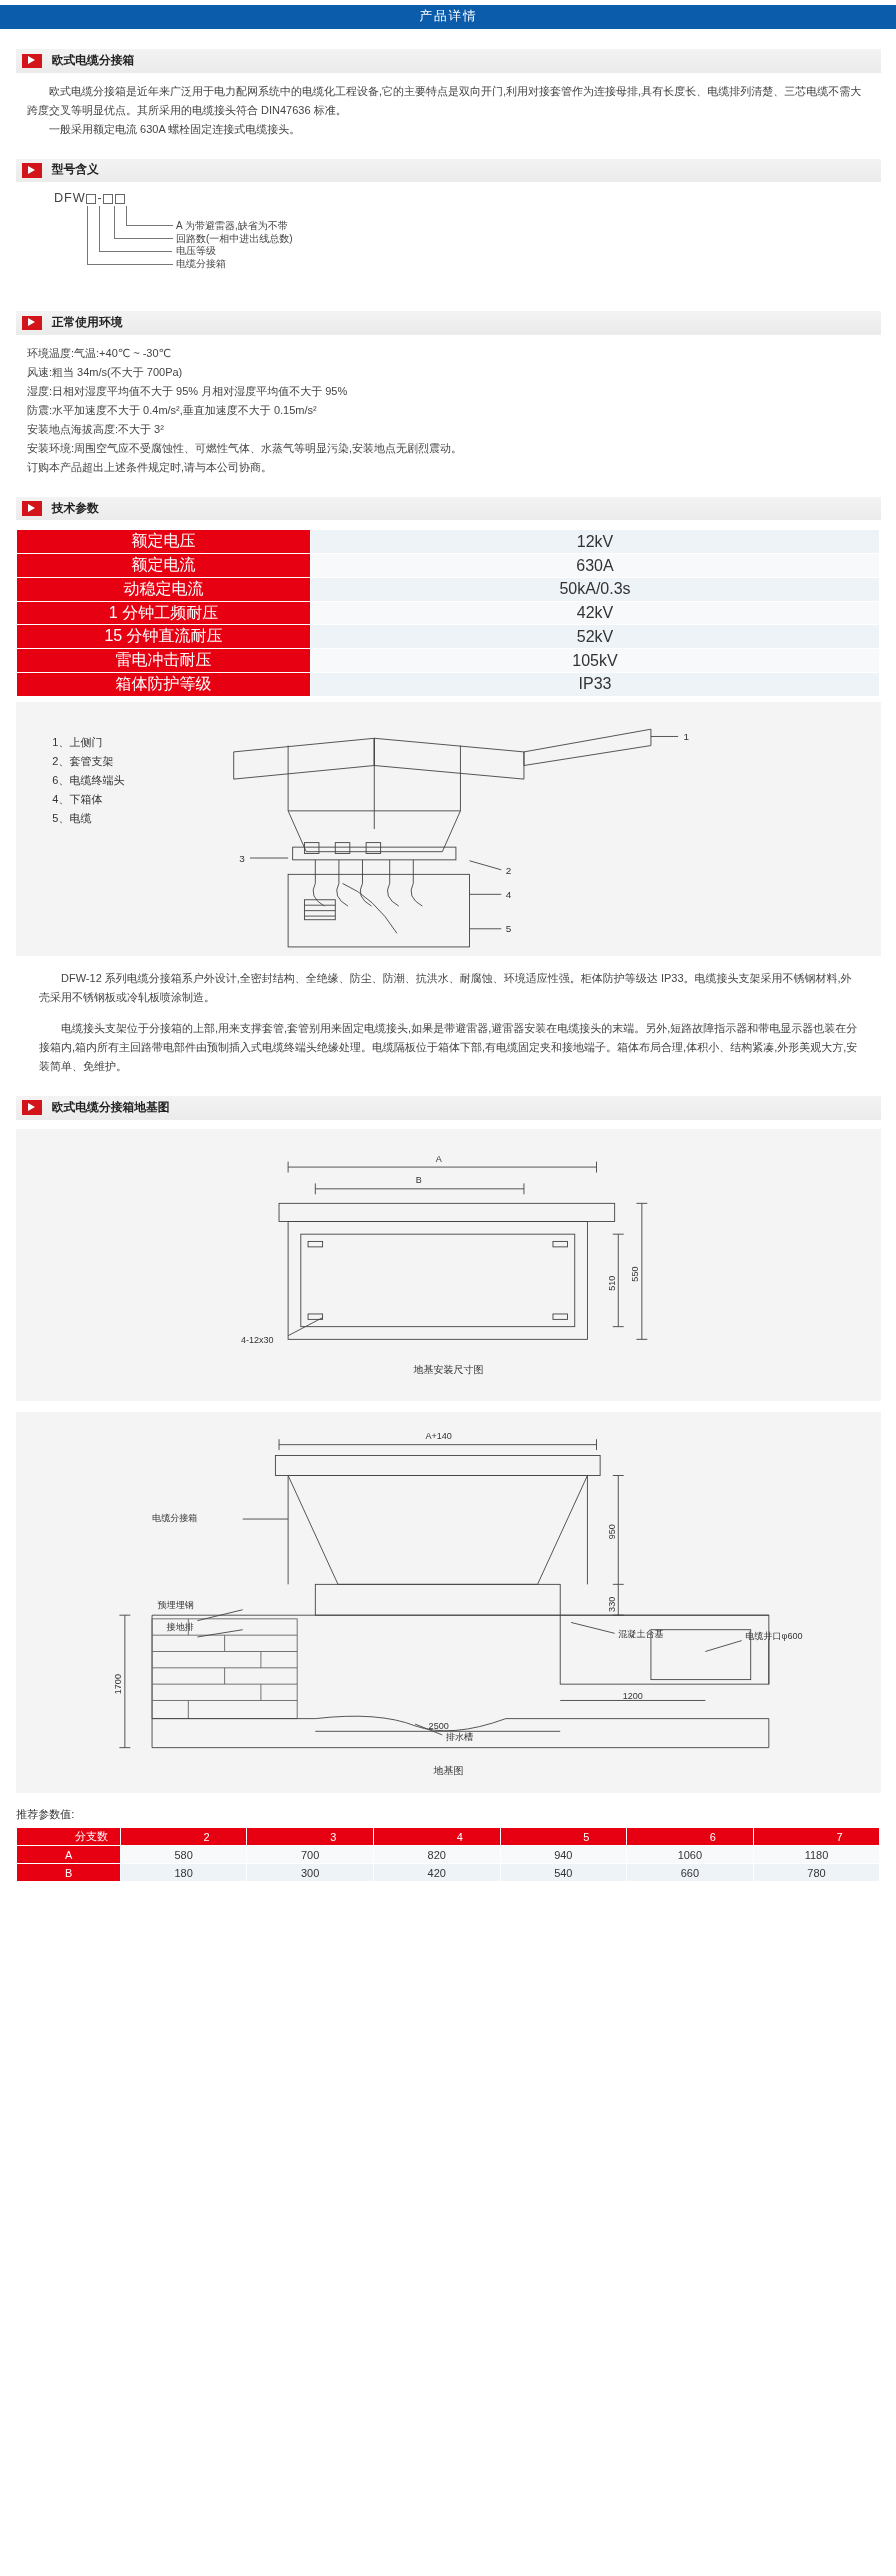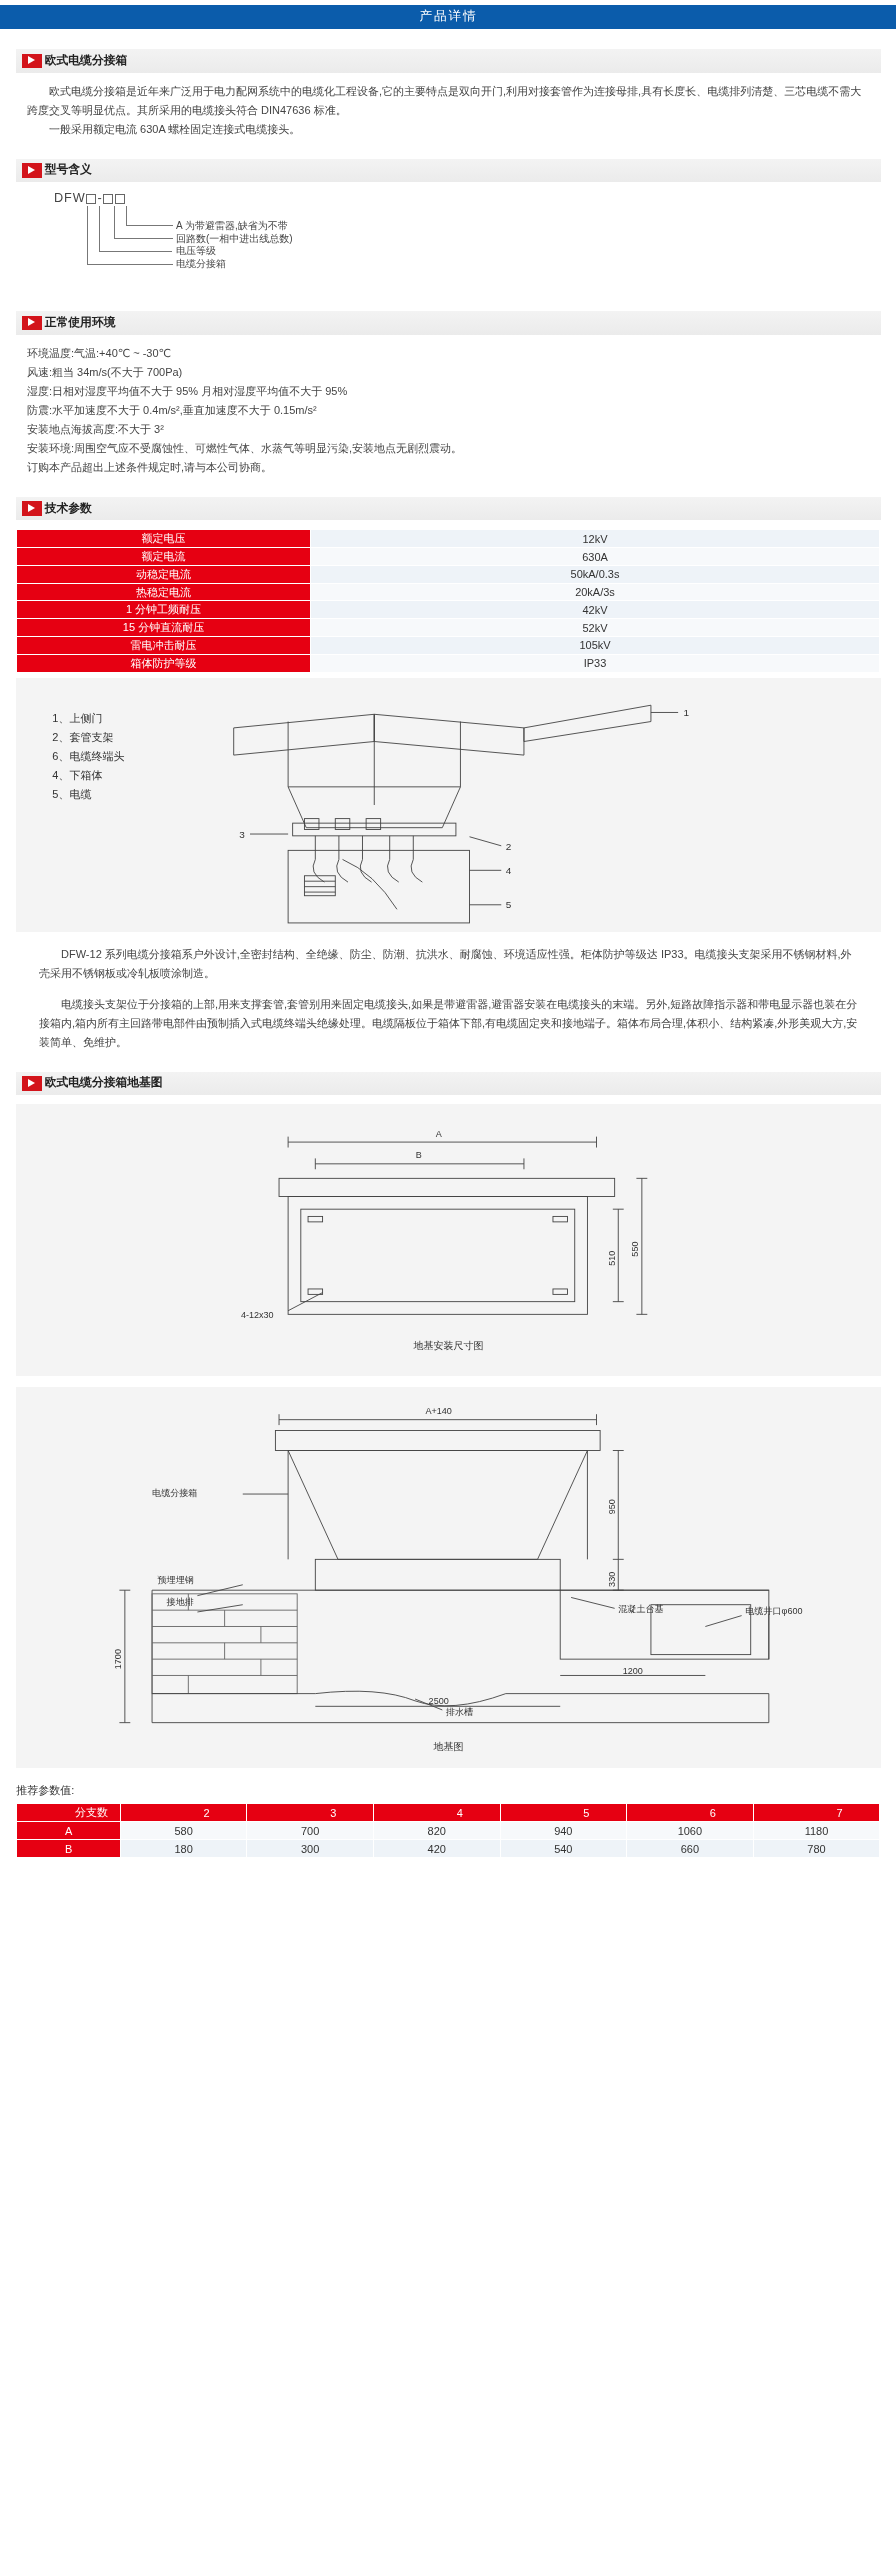--- a/index.html
+++ b/index.html
@@ -23,21 +23,21 @@
     font-size: 12.7px;
     line-height: 23.6px;
     height: 23.6px;
     letter-spacing: 1.8px;
     margin: 5.4px 0 0 0;
   }
   
   .sec-head {
     display: flex;
     align-items: center;
-    gap: 3px;
+    gap: 10px;
     background: linear-gradient(to bottom, #f3f3f3, #ebebeb);
     border-left: 0;
     height: 23.6px;
     margin: 20px 16.3px 9px 16.3px;
     padding-left: 5.4px;
   }
   .sec-head .flag {
     width: 20px; height: 14.5px;
     background: #d3141b;
     position: relative;
@@ -90,21 +90,21 @@
   }
   .leader { position: absolute; border-left: 0.9px solid #777; }
   .leader-h { position: absolute; border-top: 0.9px solid #777; }
   .ml { position: absolute; font-size: 10px; white-space: nowrap; }
 
   
   table.tech {
     border-collapse: collapse;
     width: calc(100% - 33px);
     margin: 0 16.3px;
-    font-size: 11px;
+    font-size: 16px;
   }
   table.tech td {
     border: 0.9px solid #ffffff;
     height: 16.3px;
     padding: 0.9px 0;
     text-align: center;
   }
   table.tech td.k {
     width: 34%;
     background: #e60012;
@@ -245,24 +245,20 @@
       <td class="k">额定电压</td>
       <td class="v">12kV</td>
     </tr>
     <tr>
       <td class="k">额定电流</td>
       <td class="v">630A</td>
     </tr>
     <tr>
       <td class="k">动稳定电流</td>
       <td class="v">50kA/0.3s</td>
-    </tr>
-    <tr>
-      <td class="k">热稳定电流</td>
-      <td class="v">20kA/3s</td>
     </tr>
     <tr>
       <td class="k">1 分钟工频耐压</td>
       <td class="v">42kV</td>
     </tr>
     <tr>
       <td class="k">15 分钟直流耐压</td>
       <td class="v">52kV</td>
     </tr>
     <tr>

